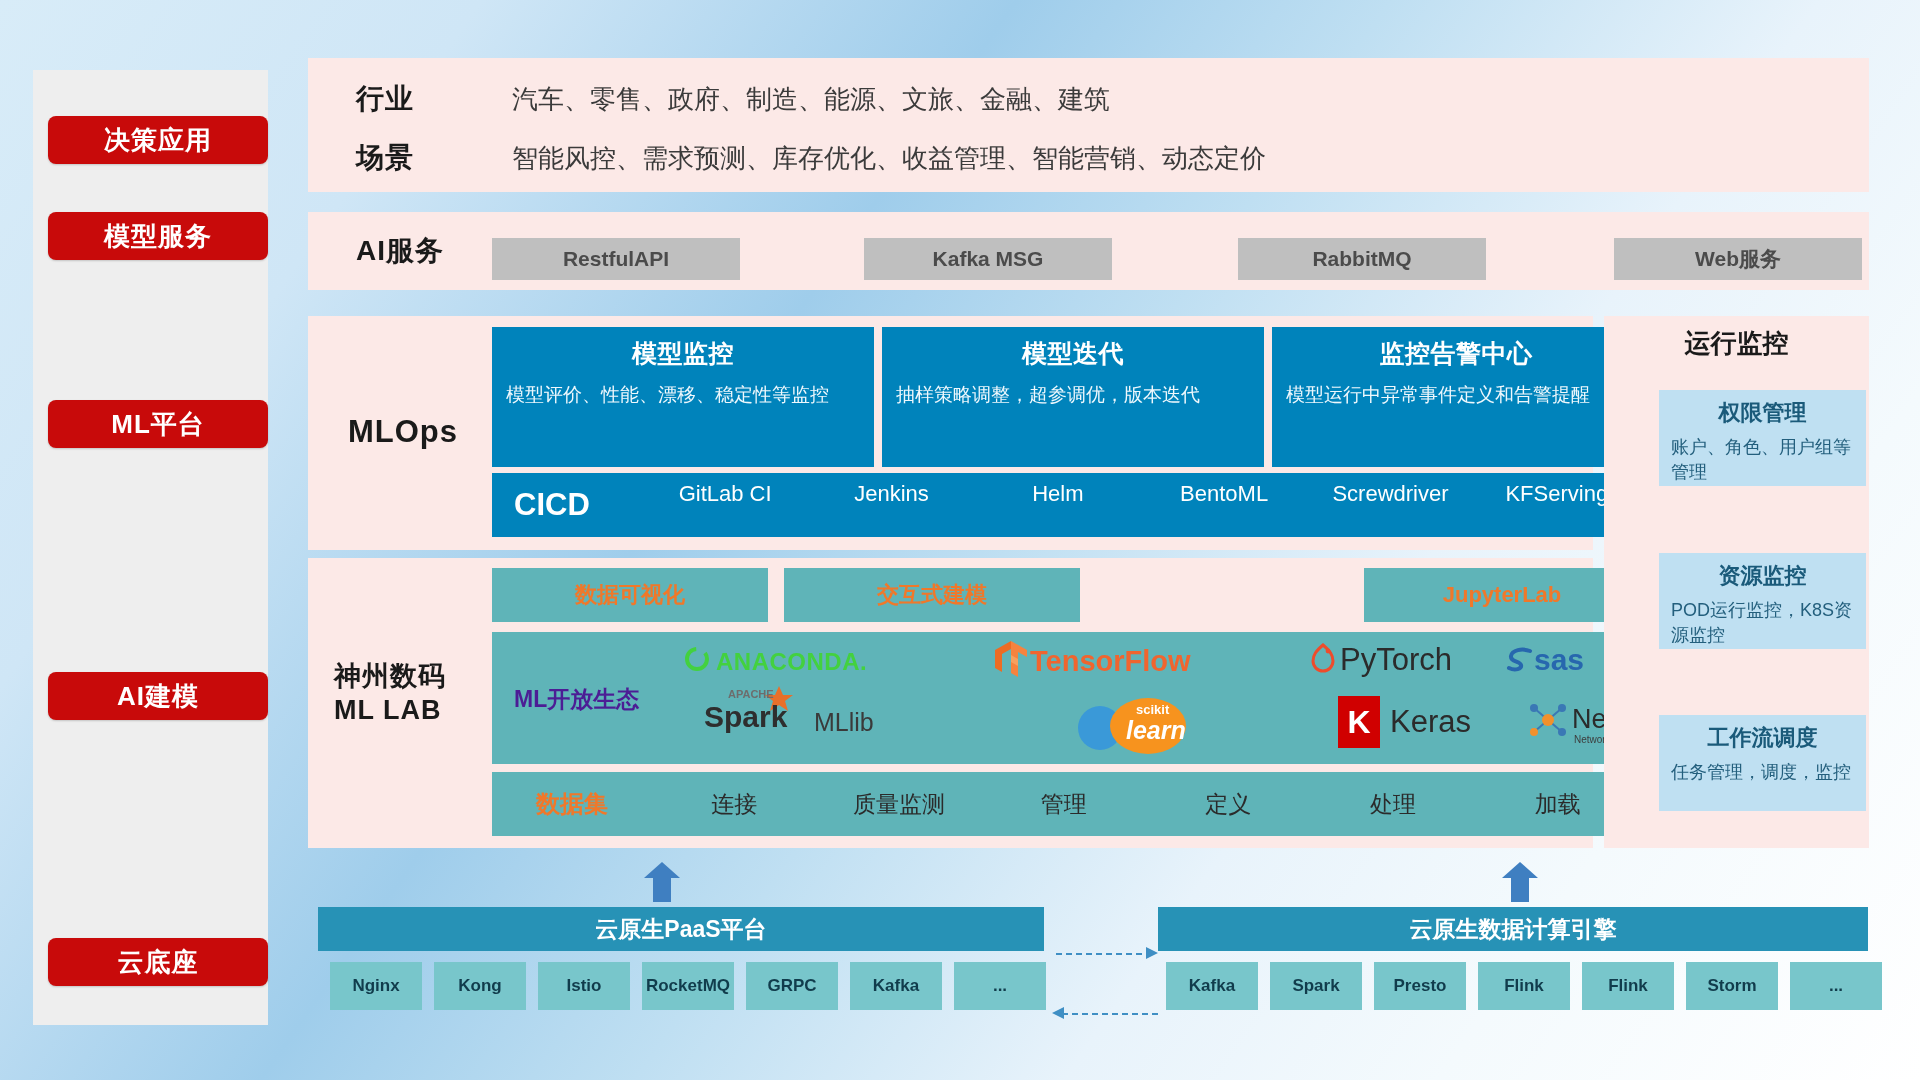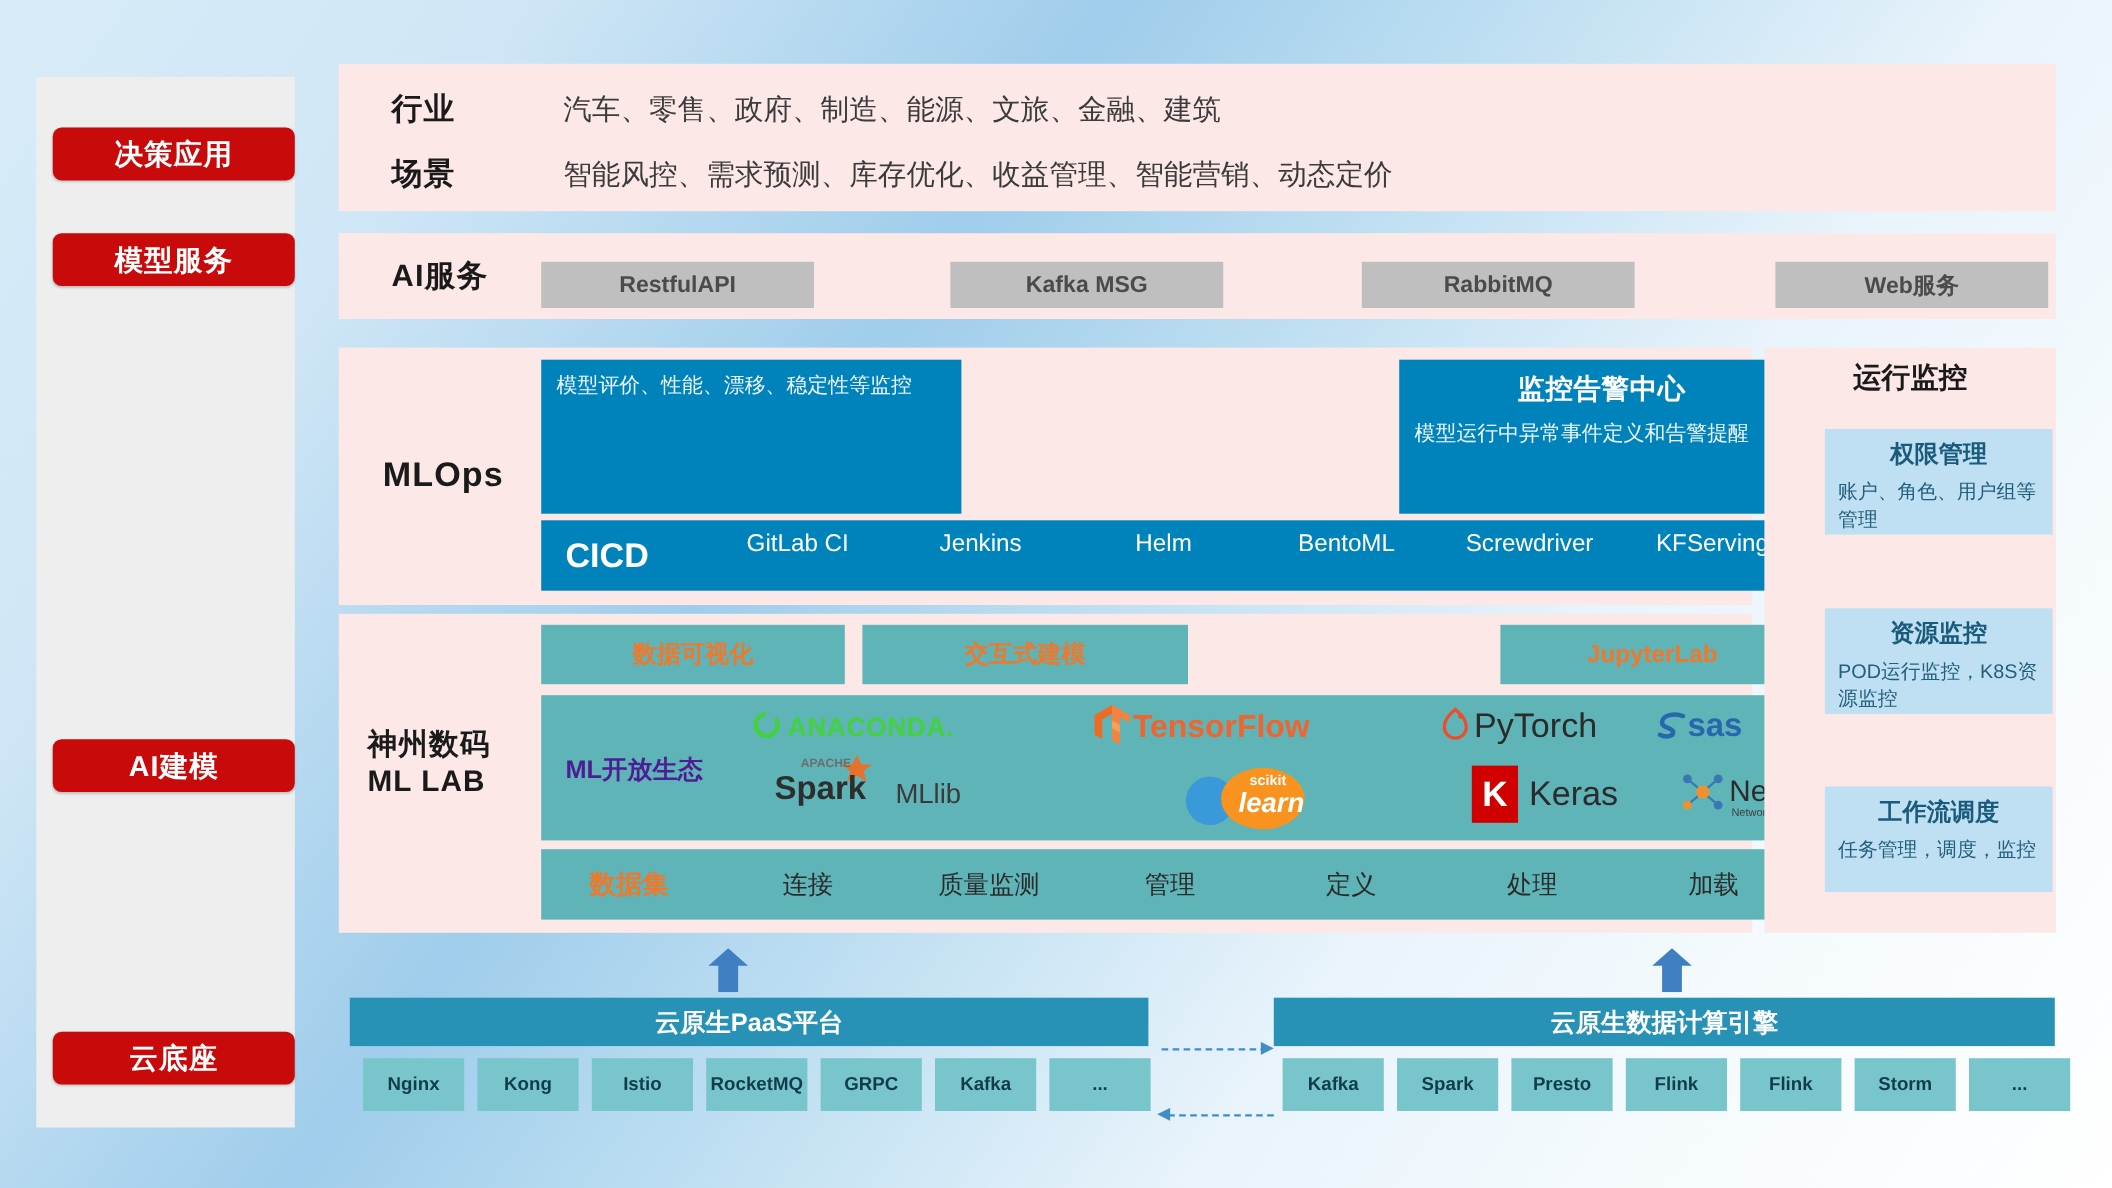--- a/index.html
+++ b/index.html
@@ -137,20 +137,23 @@
 <div id="stage">
 
   <div class="left-rail"></div>
 
   <div class="rail-pill" style="top:116px">
     <span>决策应用</span>
   </div>
   <div class="rail-pill" style="top:212px">
     <span>模型服务</span>
   </div>
+  <div class="rail-pill" style="top:400px">
+    <span>ML平台</span>
+  </div>
   <div class="rail-pill" style="top:672px">
     <span>AI建模</span>
   </div>
   <div class="rail-pill" style="top:938px">
     <span>云底座</span>
   </div>
 
   <div class="panel band-industry"></div>
   <div class="row-label" style="left:356px; top:80px;">行业</div>
   <div class="ind-text" style="left:512px; top:82px;">汽车、零售、政府、制造、能源、文旅、金融、建筑</div>
@@ -169,21 +172,26 @@
     <span>Web服务</span>
   </div>
   <div class="svc-chip" style="left:1238px; width:248px;">
     <span>RabbitMQ</span>
   </div>
 
   <div class="panel band-mlops"></div>
   <div class="row-label" style="left:348px; top:414px; font-size:31px;">MLOps</div>
 
   <div class="ops-card" style="left:492px; width:382px;">
+    <div class="t">模型监控</div>
     <div class="d">模型评价、性能、漂移、稳定性等监控</div>
+  </div>
+  <div class="ops-card" style="left:882px; width:382px;">
+    <div class="t">模型迭代</div>
+    <div class="d">抽样策略调整，超参调优，版本迭代</div>
   </div>
   <div class="ops-card" style="left:1272px; width:368px;">
     <div class="t">监控告警中心</div>
     <div class="d">模型运行中异常事件定义和告警提醒</div>
   </div>
 
   <div class="cicd-bar">
     <div class="lead">CICD</div>
     <div class="item">GitLab CI</div>
     <div class="item">Jenkins</div>

